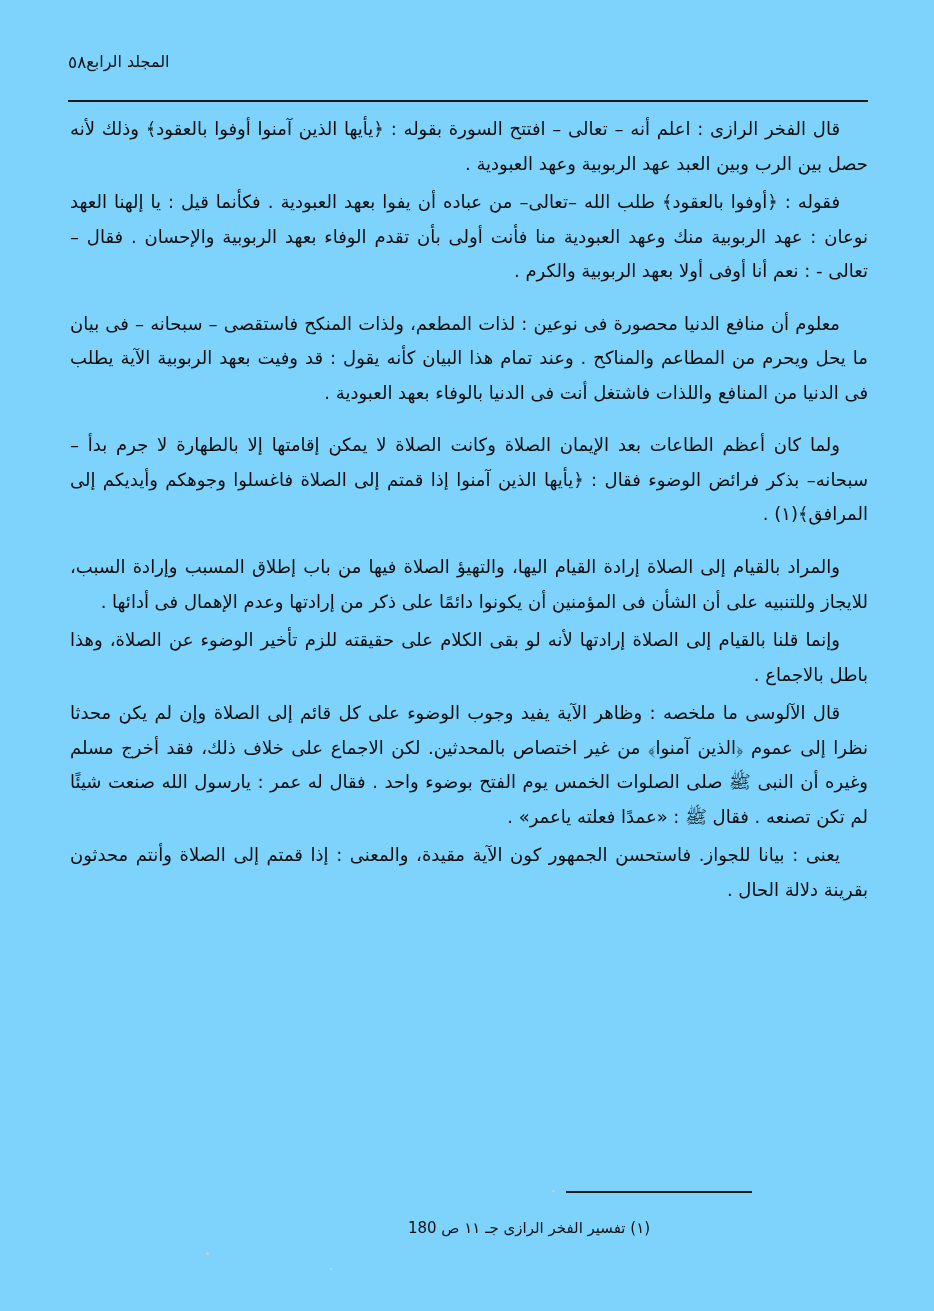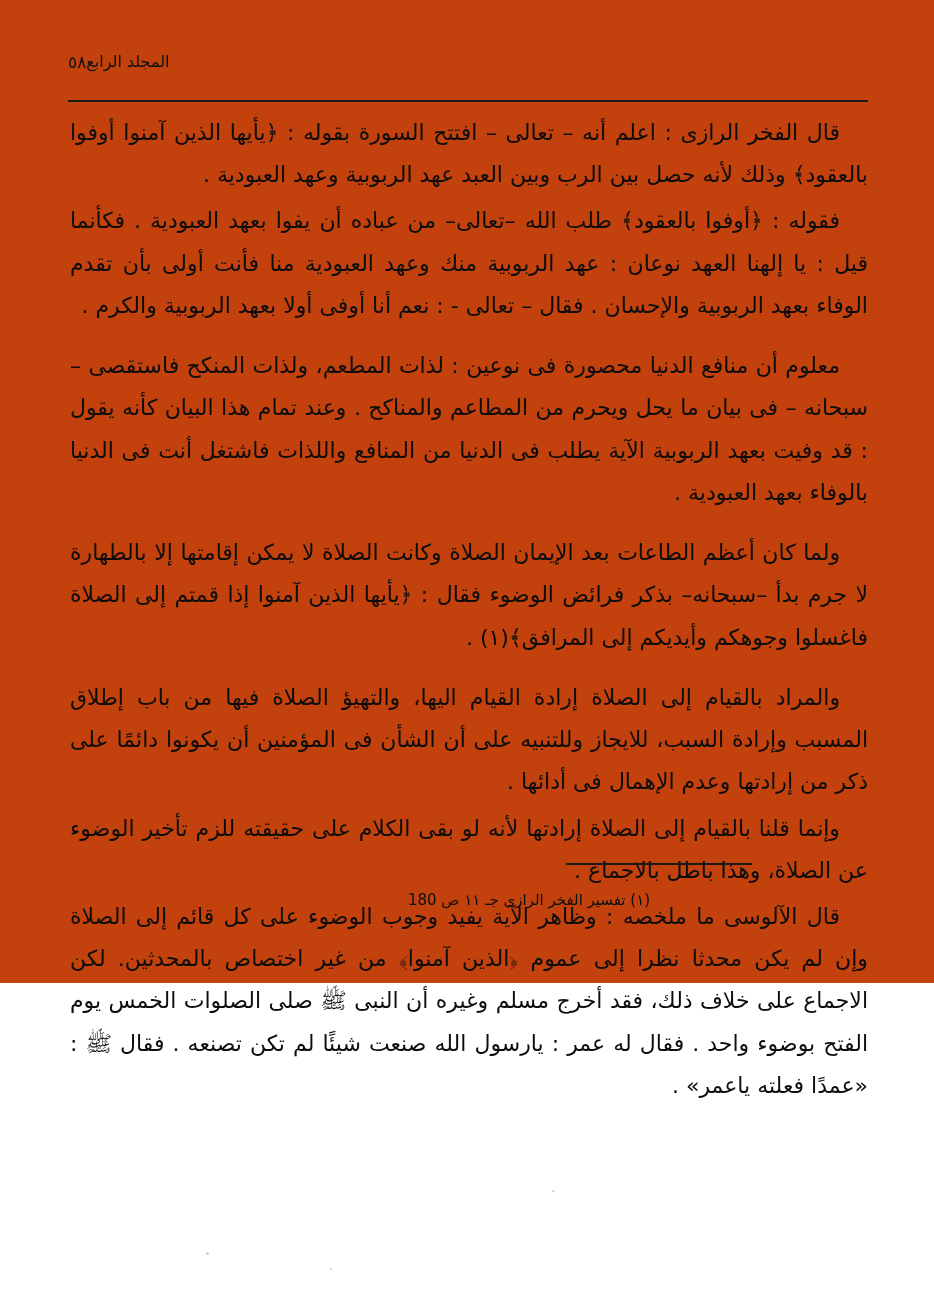--- a/index.html
+++ b/index.html
@@ -12,22 +12,22 @@
     height: 1311px;
     position: relative;
     font-family: "DejaVu Sans", "Liberation Sans", sans-serif;
     color: #000000;
     overflow: hidden;
   }
   .page {
     position: absolute;
     top: 0; left: 0;
     width: 934px;
-    height: 983px;
-    background: #c2410c;
+    height: 1311px;
+    background: #7dd3fc;
   }
   
   .header {
     position: absolute;
     top: 52px;
     left: 68px;
     right: 70px;
     height: 28px;
     display: flex;
     flex-direction: row-reverse;
@@ -56,21 +56,21 @@
     background: #1a1a1a;
   }
   
   .content {
     position: absolute;
     top: 112px;
     left: 70px;
     width: 798px;
     direction: rtl;
     text-align: justify;
-    font-size: 22px;
+    font-size: 18px;
     line-height: 1.92;
     color: #0d0d0d;
   }
   .para {
     margin: 0 0 4px 0;
     text-align: justify;
     text-justify: inter-word;
   }
   .para.indent {
     text-indent: 28px;
@@ -124,20 +124,21 @@
   <div class="header-rule"></div>
 
   <div class="content">
     <p class="para indent">قال الفخر الرازى : اعلم أنه – تعالى – افتتح السورة بقوله : ﴿يأيها الذين آمنوا أوفوا بالعقود﴾ وذلك لأنه حصل بين الرب وبين العبد عهد الربوبية وعهد العبودية .</p>
     <p class="para indent">فقوله : ﴿أوفوا بالعقود﴾ طلب الله –تعالى– من عباده أن يفوا بعهد العبودية . فكأنما قيل : يا إلهنا العهد نوعان : عهد الربوبية منك وعهد العبودية منا فأنت أولى بأن تقدم الوفاء بعهد الربوبية والإحسان .  فقال – تعالى - : نعم أنا أوفى أولا بعهد الربوبية والكرم .</p>
     <p class="para indent gap-before">معلوم أن منافع الدنيا محصورة فى نوعين : لذات المطعم، ولذات المنكح فاستقصى – سبحانه – فى بيان ما يحل ويحرم من المطاعم والمناكح . وعند تمام هذا البيان كأنه يقول : قد وفيت بعهد الربوبية الآية يطلب فى الدنيا من المنافع واللذات فاشتغل أنت فى الدنيا بالوفاء بعهد العبودية .</p>
     <p class="para indent gap-before">ولما كان أعظم الطاعات بعد الإيمان الصلاة وكانت الصلاة لا يمكن إقامتها إلا بالطهارة لا جرم بدأ –سبحانه– بذكر فرائض الوضوء فقال : ﴿يأيها الذين آمنوا إذا قمتم إلى الصلاة فاغسلوا وجوهكم وأيديكم إلى المرافق﴾(١) .</p>
     <p class="para indent gap-before">والمراد بالقيام إلى الصلاة إرادة القيام اليها، والتهيؤ الصلاة فيها من باب إطلاق المسبب وإرادة السبب، للايجاز وللتنبيه على أن الشأن فى المؤمنين أن يكونوا دائمًا على ذكر من إرادتها وعدم الإهمال فى أدائها .</p>
     <p class="para indent small-gap">وإنما قلنا بالقيام إلى الصلاة إرادتها لأنه لو بقى الكلام على حقيقته للزم تأخير الوضوء عن الصلاة، وهذا باطل بالاجماع .</p>
     <p class="para indent small-gap">قال الآلوسى ما ملخصه : وظاهر الآية يفيد وجوب الوضوء على كل قائم إلى الصلاة وإن لم يكن محدثا نظرا إلى عموم ﴿الذين آمنوا﴾ من غير اختصاص بالمحدثين. لكن الاجماع على خلاف ذلك، فقد أخرج مسلم وغيره أن النبى ﷺ صلى الصلوات الخمس يوم الفتح بوضوء واحد . فقال له عمر : يارسول الله صنعت شيئًا لم تكن تصنعه . فقال ﷺ : «عمدًا فعلته ياعمر» .</p>
+    <p class="para indent small-gap">يعنى : بيانا للجواز.  فاستحسن الجمهور كون الآية مقيدة، والمعنى : إذا قمتم إلى الصلاة وأنتم محدثون بقرينة دلالة الحال .</p>
   </div>
 
   <div class="footnote-rule"></div>
   <div class="footnote">
     <span class="footnote-inner">(١)  تفسير الفخر الرازى جـ ١١ ص 180</span>
   </div>
 
   <div class="speck" style="top:1252px; left:206px; width:3px; height:3px;"></div>
   <div class="speck" style="top:1268px; left:330px; width:2px; height:2px;"></div>
   <div class="speck" style="top:1190px; left:552px; width:3px; height:2px;"></div>

